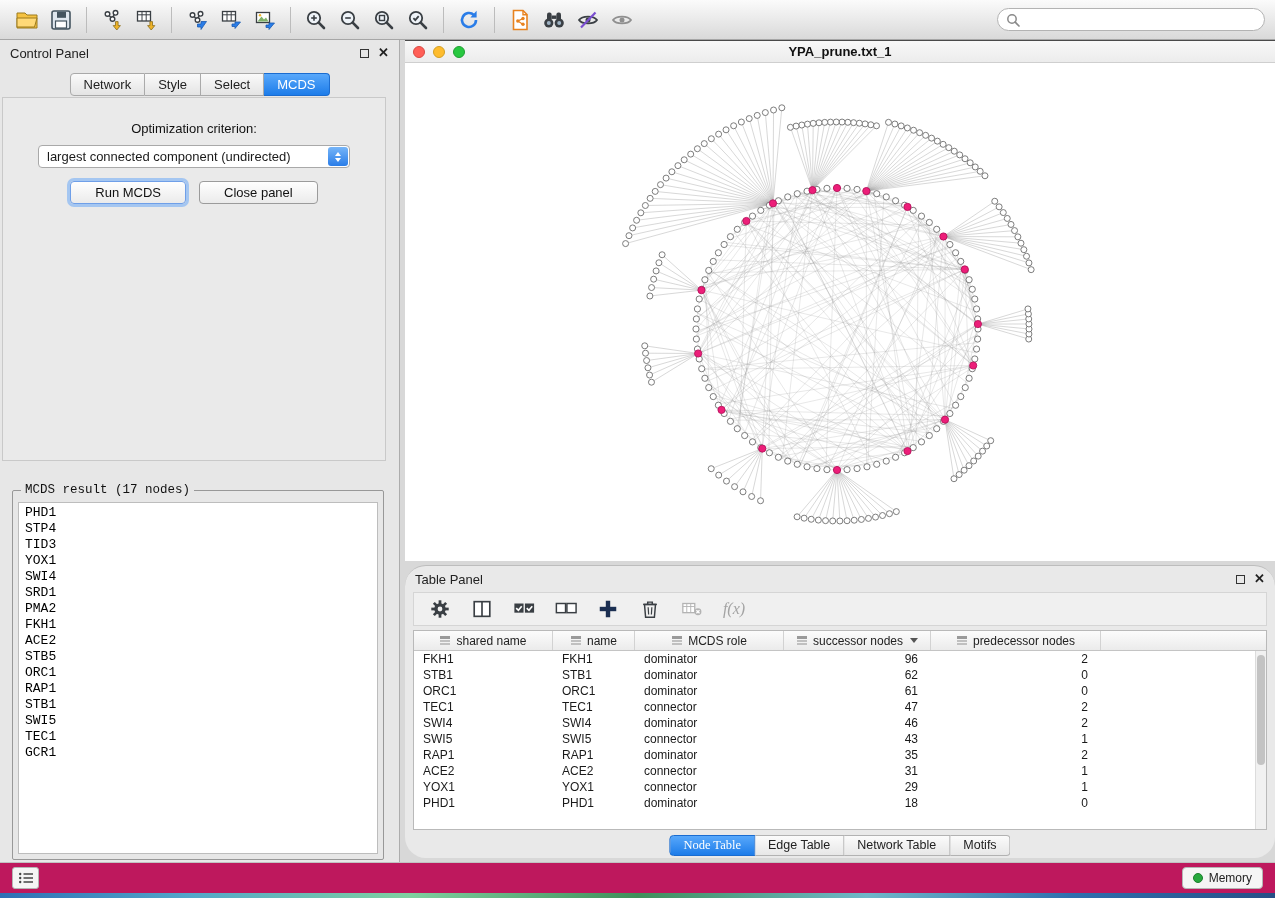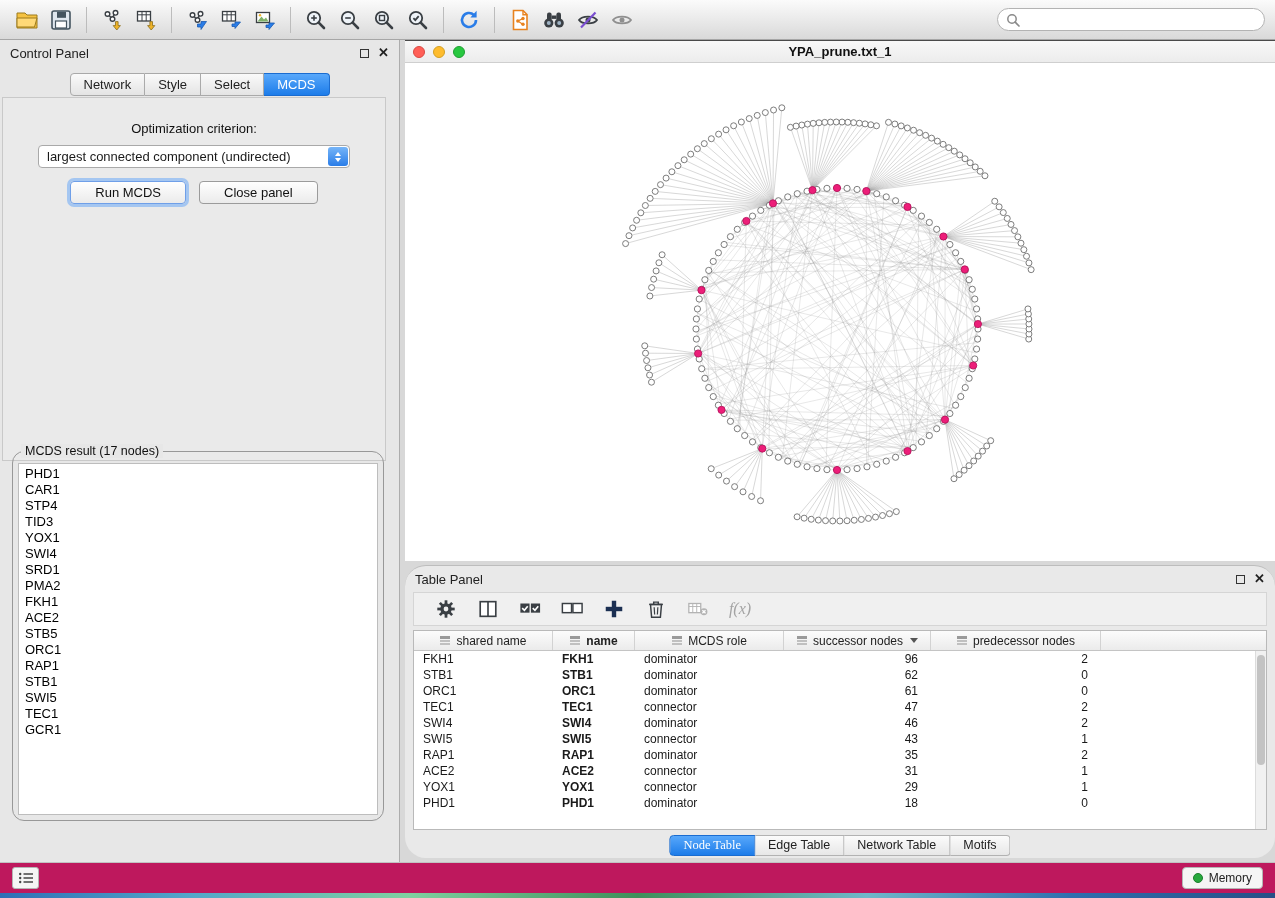--- a/index.html
+++ b/index.html
@@ -29,51 +29,51 @@
 .cp-pane{position:absolute;left:2px;top:57px;width:384px;height:364px;background:#eaeaea;border:1px solid #c9c9c9;text-align:center;}
 .opt-label{margin-top:23px;font-size:13px;color:#111;}
 .dropdown{margin:9px auto 0;width:312px;height:23px;background:#fff;border:1px solid #a9a9a9;border-radius:4px;display:flex;align-items:center;text-align:left;}
 .dropdown-text{flex:1;padding-left:8px;font-size:13px;white-space:nowrap;overflow:hidden;}
 .dropdown-btn{width:20px;height:19px;margin:1px;border-radius:3px;background:linear-gradient(#76b5f8,#2a7de8);display:flex;flex-direction:column;align-items:center;justify-content:center;gap:2px;}
 .arr-up{width:0;height:0;border-left:3.5px solid transparent;border-right:3.5px solid transparent;border-bottom:4px solid #fff;}
 .arr-down{width:0;height:0;border-left:3.5px solid transparent;border-right:3.5px solid transparent;border-top:4px solid #fff;}
 .btn-row{margin-top:13px;display:flex;justify-content:center;gap:13px;}
 .btn{font-size:13px;padding:3px 24px;border:1px solid #9b9b9b;border-radius:4px;background:linear-gradient(#fefefe,#ebebeb);color:#111;}
 .btn.focused{box-shadow:0 0 0 3px rgba(106,168,245,.55);border-color:#6f9fe8;}
-.group-box{position:absolute;left:12px;top:411px;width:372px;height:370px;border:1px solid #989898;border-radius:12px;}
+.group-box{position:absolute;left:12px;top:450px;width:372px;height:370px;border:1px solid #989898;border-radius:2px;font-family:Liberation Mono, monospace;}
 .group-legend{position:absolute;top:-8px;left:8px;background:#e7e7e7;padding:0 4px;font-size:12.5px;color:#111;}
 .group-inner{position:absolute;left:5px;right:5px;top:11px;bottom:5px;background:#fff;border:1px solid #bdbdbd;overflow:hidden;padding:2px 0;}
 .mcds-item{font-size:13px;line-height:16px;padding-left:6px;color:#000;}
 
 
 .network-window{position:absolute;left:405px;top:40px;width:870px;height:520px;background:#fff;border-top:1px solid #4a4a4a;}
 .nw-titlebar{position:relative;height:22px;background:linear-gradient(#f8f8f8,#ececec);border-bottom:1px solid #cfcfcf;display:flex;align-items:center;justify-content:center;font-size:13px;font-weight:bold;color:#111;}
 .tl{position:absolute;top:5px;width:12px;height:12px;border-radius:50%;}
 .tl.red{left:8px;background:#ff5f57;border:1px solid #d94942;}
 .tl.yellow{left:28px;background:#febc2e;border:1px solid #d4a023;}
 .tl.green{left:48px;background:#28c840;border:1px solid #1f9f33;}
 .nw-canvas{position:absolute;left:0;top:22px;width:870px;height:498px;background:#fff;overflow:hidden;}
 .nw-canvas svg{display:block;}
 
 
 .table-panel{position:absolute;left:405px;top:565px;width:870px;height:293px;background:#e9e9e9;border-top:1px solid #bdbdbd;border-radius:21px;}
-.tp-toolbar{position:absolute;left:8px;top:26px;width:854px;height:34px;background:#f0f0f0;border:1px solid #d5d5d5;display:flex;align-items:center;gap:18px;padding-left:20px;}
+.tp-toolbar{position:absolute;left:8px;top:26px;width:854px;height:34px;background:#f0f0f0;border:1px solid #d5d5d5;display:flex;align-items:center;gap:18px;padding-left:14px;}
 .tp-icon{width:24px;height:24px;display:flex;align-items:center;justify-content:center;}
 .fx{font-family:"Liberation Serif",serif;font-style:italic;font-size:16px;color:#a3a3a3;}
 .tp-table{position:absolute;left:8px;top:64px;width:854px;height:200px;background:#fff;border:1px solid #b9b9b9;}
 .thead{display:flex;height:20px;background:linear-gradient(#fcfcfc,#ebebeb);border-bottom:1px solid #c4c4c4;}
 .hcell{display:flex;align-items:center;justify-content:center;gap:5px;font-size:12px;color:#222;border-right:1px solid #d2d2d2;overflow:hidden;}
 .hcell.wf{border-right:none;}
 .caret{width:0;height:0;border-left:4px solid transparent;border-right:4px solid transparent;border-top:5px solid #555;margin-left:2px;}
 .tbody{position:relative;}
 .trow{display:flex;height:16px;background:#fff;}
 .tcell{font-size:12px;line-height:16px;overflow:hidden;white-space:nowrap;}
 .tcell.left{padding-left:9px;text-align:left;}
 .tcell.right{padding-right:13px;text-align:right;}
-.w0{width:139px;flex:0 0 auto;}.w1{width:82px;flex:0 0 auto;font-weight:bold;}.w2{width:149px;flex:0 0 auto;}.w3{width:147px;flex:0 0 auto;}.w4{width:170px;flex:0 0 auto;}.wf{flex:1;}
+.w0{width:139px;flex:0 0 auto;}.w1{width:82px;flex:0 0 auto;}.w2{width:149px;flex:0 0 auto;}.w3{width:147px;flex:0 0 auto;}.w4{width:170px;flex:0 0 auto;}.wf{flex:1;}
 .vscroll{position:absolute;right:0;top:20px;bottom:0;width:11px;background:#f1f1f1;border-left:1px solid #dcdcdc;}
 .vthumb{position:absolute;left:1px;right:1px;top:4px;height:110px;background:#c3c3c3;border-radius:5px;}
 .tp-tabs{position:absolute;left:50%;transform:translateX(-50%);top:269px;display:flex;}
 .tp-tab{font-size:12.5px;padding:2px 13px;background:linear-gradient(#fbfbfb,#e7e7e7);border:1px solid #b2b2b2;border-left:none;color:#222;white-space:nowrap;}
 .tp-tab:first-child{border-left:1px solid #b2b2b2;border-radius:4px 0 0 4px;}
 .tp-tab:last-child{border-radius:0 4px 4px 0;}
 .tp-tab.active{background:linear-gradient(#58a8fb,#1d7ce9);color:#fff;border-color:#1a6cd0;font-family:Liberation Serif, serif;}
 
 
 .statusbar{position:absolute;left:0;top:862px;width:1275px;height:31px;background:#be185d;border-top:1px solid #c2c2c2;}
@@ -253,21 +253,20 @@
     </div>
     <div class="btn-row">
       <button class="btn focused">Run MCDS</button>
       <button class="btn">Close panel</button>
     </div>
   </div>
   <div class="group-box">
     <span class="group-legend">MCDS result (17 nodes)</span>
     <div class="group-inner">
         <div class="mcds-item">PHD1</div>
-        <div class="mcds-item">CAR1</div>
         <div class="mcds-item">STP4</div>
         <div class="mcds-item">TID3</div>
         <div class="mcds-item">YOX1</div>
         <div class="mcds-item">SWI4</div>
         <div class="mcds-item">SRD1</div>
         <div class="mcds-item">PMA2</div>
         <div class="mcds-item">FKH1</div>
         <div class="mcds-item">ACE2</div>
         <div class="mcds-item">STB5</div>
         <div class="mcds-item">ORC1</div>

